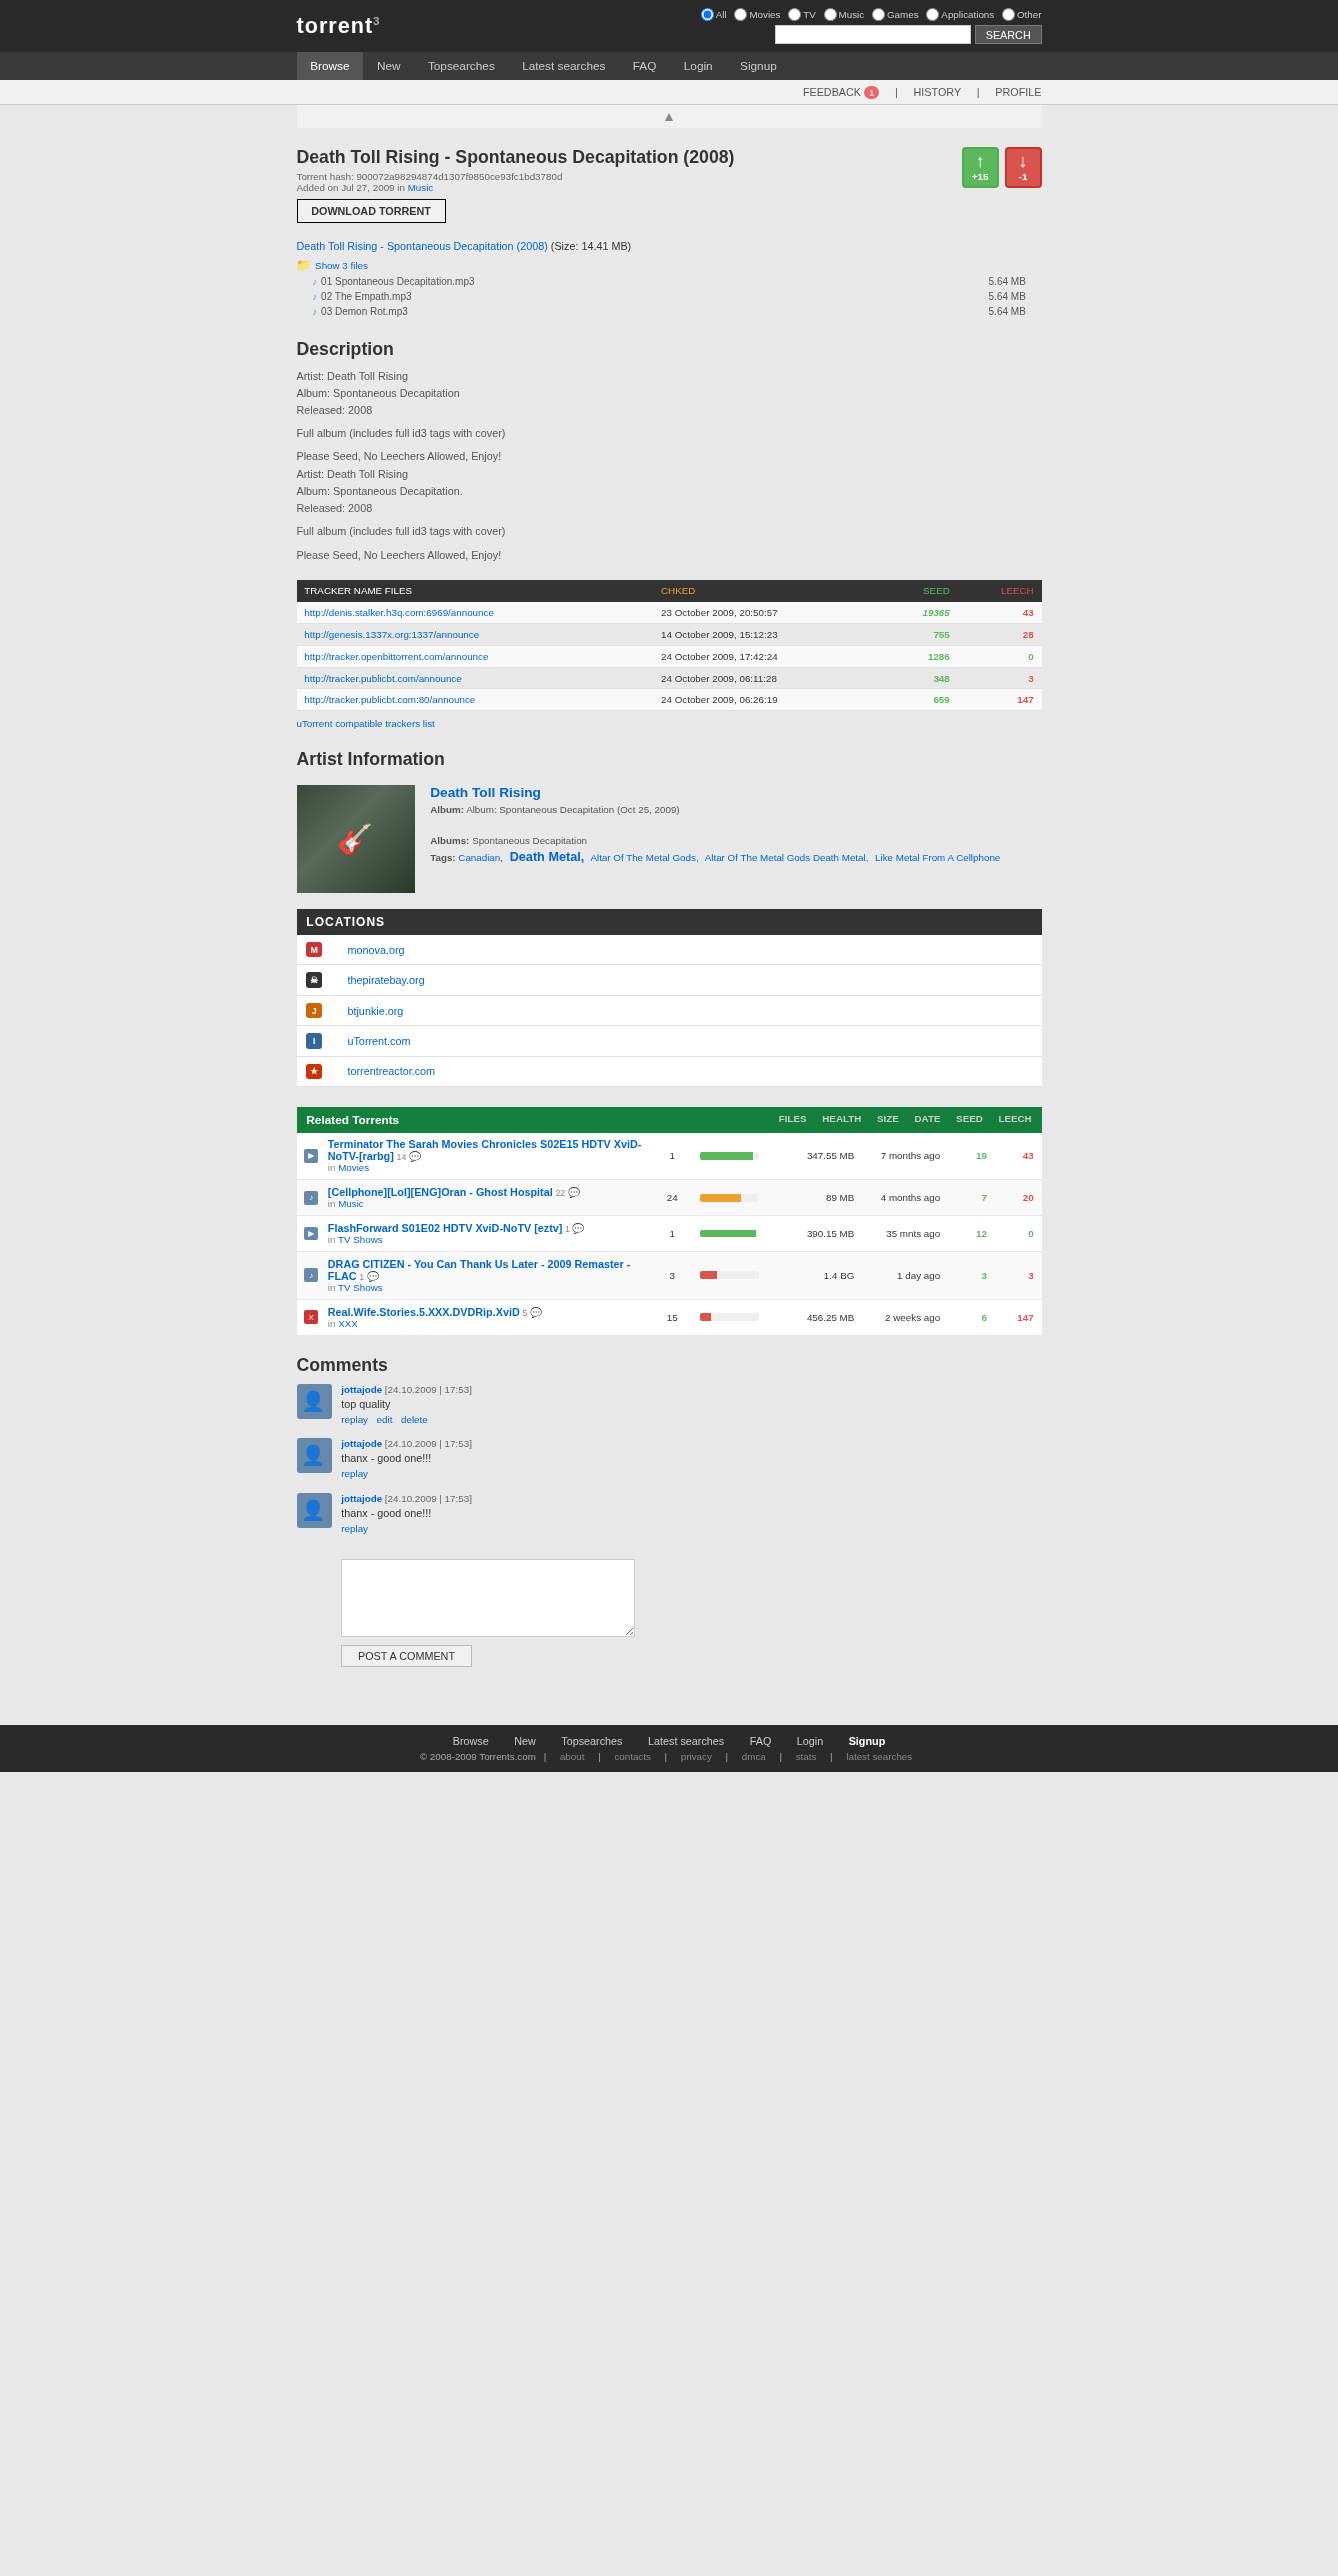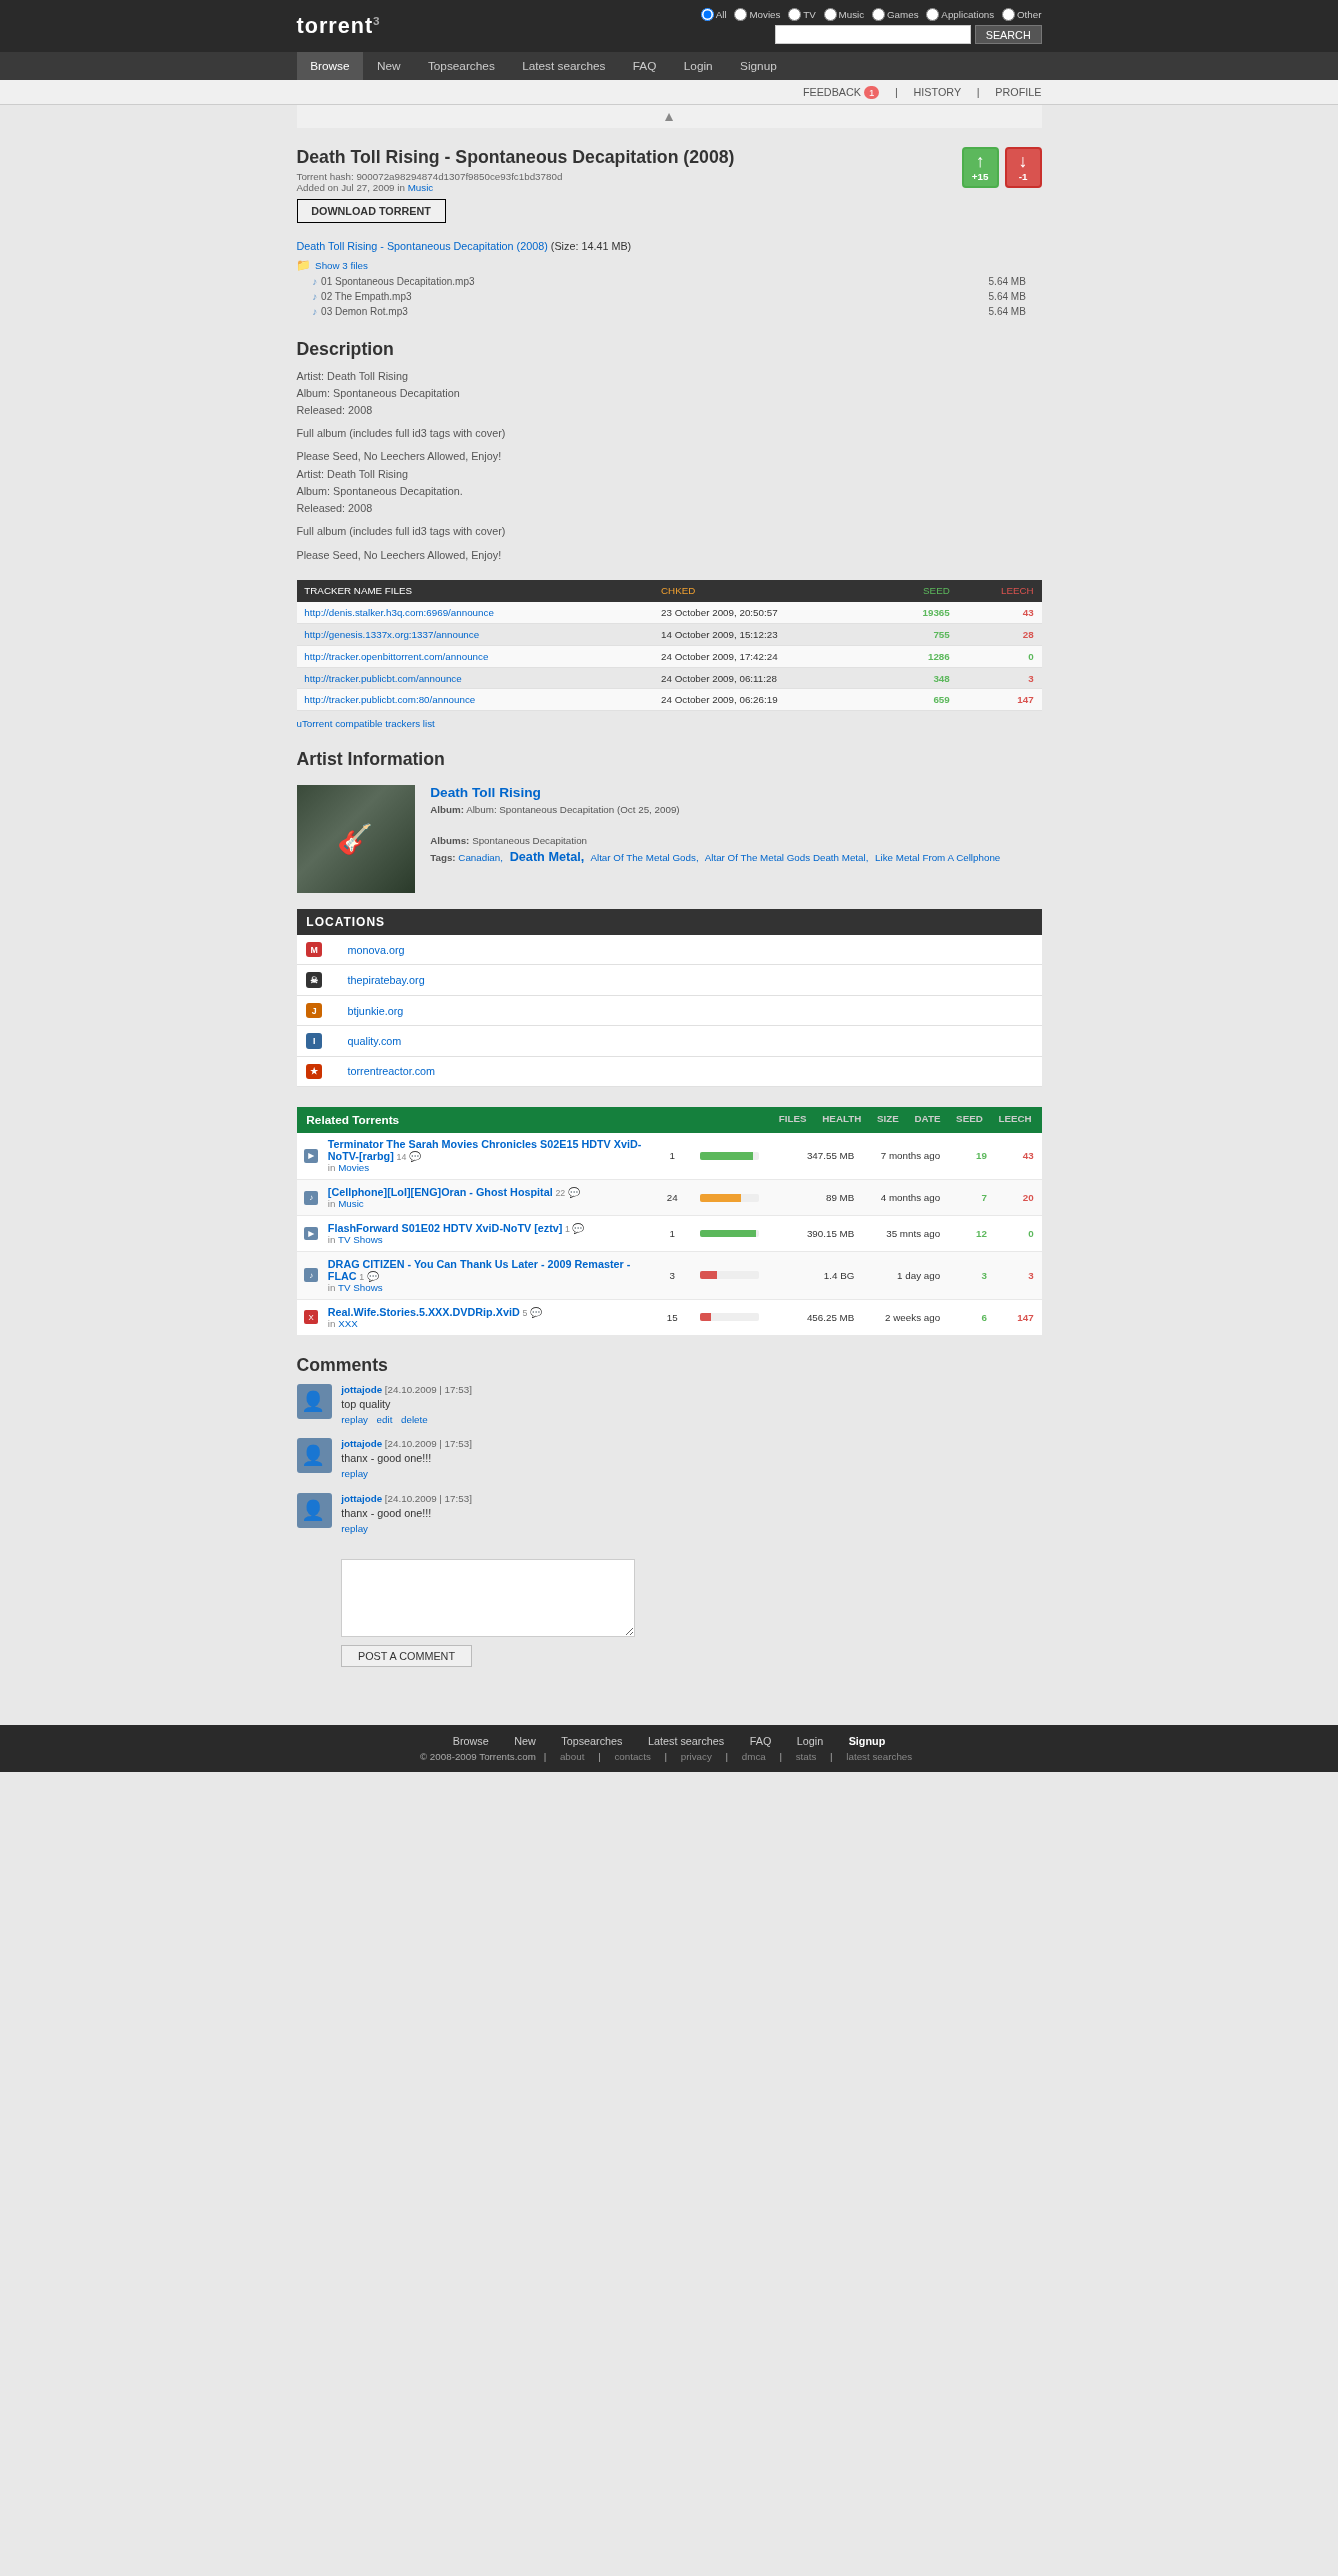--- a/index.html
+++ b/index.html
@@ -262,21 +262,21 @@
         <th>TRACKER NAME FILES</th>
         <th style="color:#f0a030;">CHKED</th>
         <th class="right" style="color:#5cb85c;">SEED</th>
         <th class="right" style="color:#d9534f;">LEECH</th>
       </tr>
     </thead>
     <tbody>
       <tr>
         <td><a href="#">http://denis.stalker.h3q.com:6969/announce</a></td>
         <td>23 October 2009, 20:50:57</td>
-        <td class="seed-val" style="text-align:right;">19365</td>
+        <td class="seed-val" style="text-align:right;font-style:italic;">19365</td>
         <td class="leech-val" style="text-align:right;">43</td>
       </tr>
       <tr>
         <td><a href="#">http://genesis.1337x.org:1337/announce</a></td>
         <td>14 October 2009, 15:12:23</td>
         <td class="seed-val" style="text-align:right;">755</td>
         <td class="leech-val" style="text-align:right;">28</td>
       </tr>
       <tr>
         <td><a href="#">http://tracker.openbittorrent.com/announce</a></td>
@@ -348,21 +348,21 @@
       <tr>
         <td><span class="location-icon" style="background:#333;">☠</span></td>
         <td><a href="#">thepiratebay.org</a></td>
       </tr>
       <tr>
         <td><span class="location-icon" style="background:#cc6600;">J</span></td>
         <td><a href="#">btjunkie.org</a></td>
       </tr>
       <tr>
         <td><span class="location-icon" style="background:#336699;">I</span></td>
-        <td><a href="#">quality.com</a></td>
+        <td><a href="#">uTorrent.com</a></td>
       </tr>
       <tr>
         <td><span class="location-icon" style="background:#cc3300;">★</span></td>
         <td><a href="#">torrentreactor.com</a></td>
       </tr>
     </tbody>
   </table>
 
   
   <div class="related-section">

